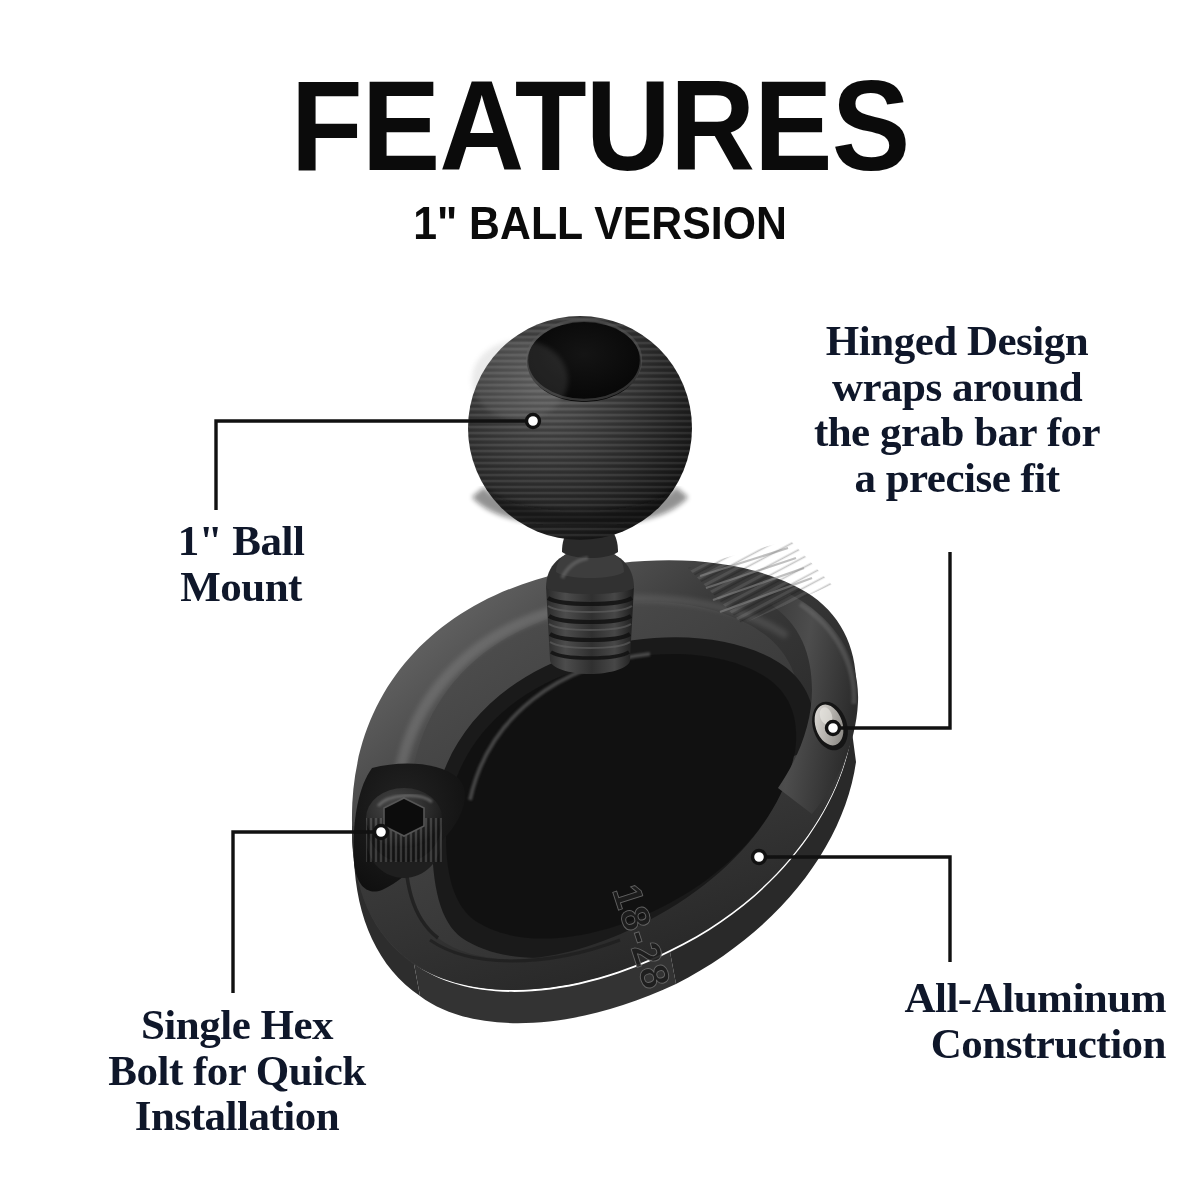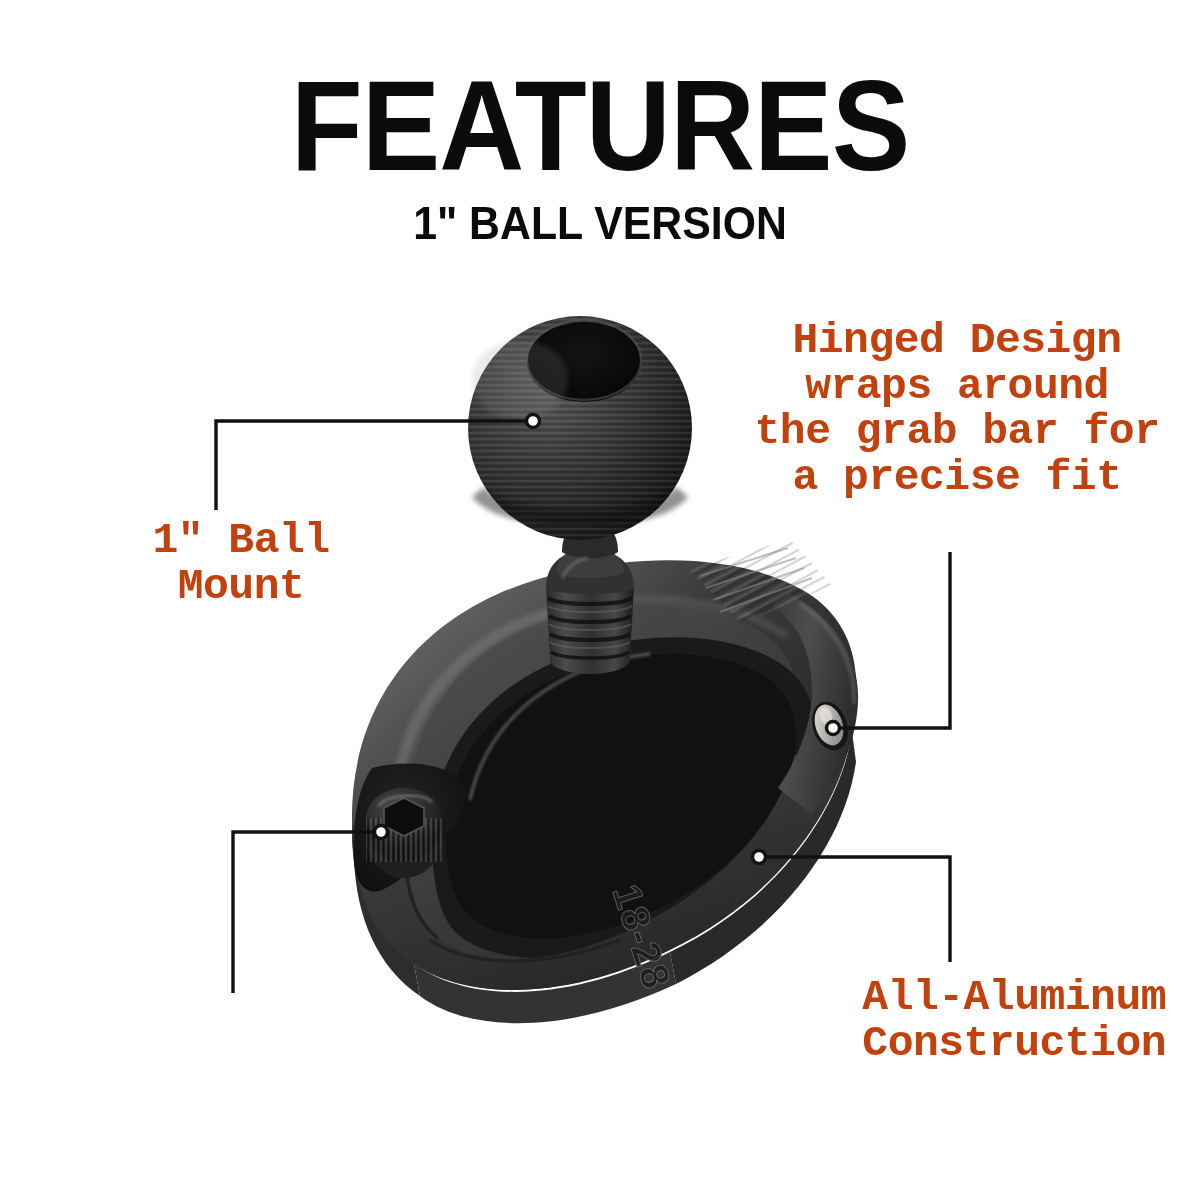--- a/index.html
+++ b/index.html
@@ -48,23 +48,23 @@
     letter-spacing: 0px;
     color: #0b0b0b;
     transform: scaleX(0.93);
     transform-origin: center top;
     white-space: nowrap;
   }
 
   
   .callout {
     position: absolute;
-    font-family: Liberation Mono, monospace;
+    font-family: Liberation Serif, serif;
     font-weight: bold;
-    color: #c2410c;
+    color: #0f172a;
     line-height: 1.06;
     letter-spacing: -0.5px;
     white-space: pre-line;
   }
   #callout-ball-mount {
     left: 86px;  top: 518px; width: 310px;
     text-align: center; font-size: 43px;
   }
   #callout-hinged {
     left: 742px; top: 318px; width: 430px;
@@ -364,17 +364,20 @@
   </svg>
 
   <div class="callout" id="callout-ball-mount">1" Ball
 Mount</div>
 
   <div class="callout" id="callout-hinged">Hinged Design
 wraps around
 the grab bar for
 a precise fit</div>
 
+  <div class="callout" id="callout-hex-bolt">Single Hex
+Bolt for Quick
+Installation</div>
 
   <div class="callout" id="callout-aluminum">All-Aluminum
 Construction</div>
 
 </div>
 
 </body></html>

